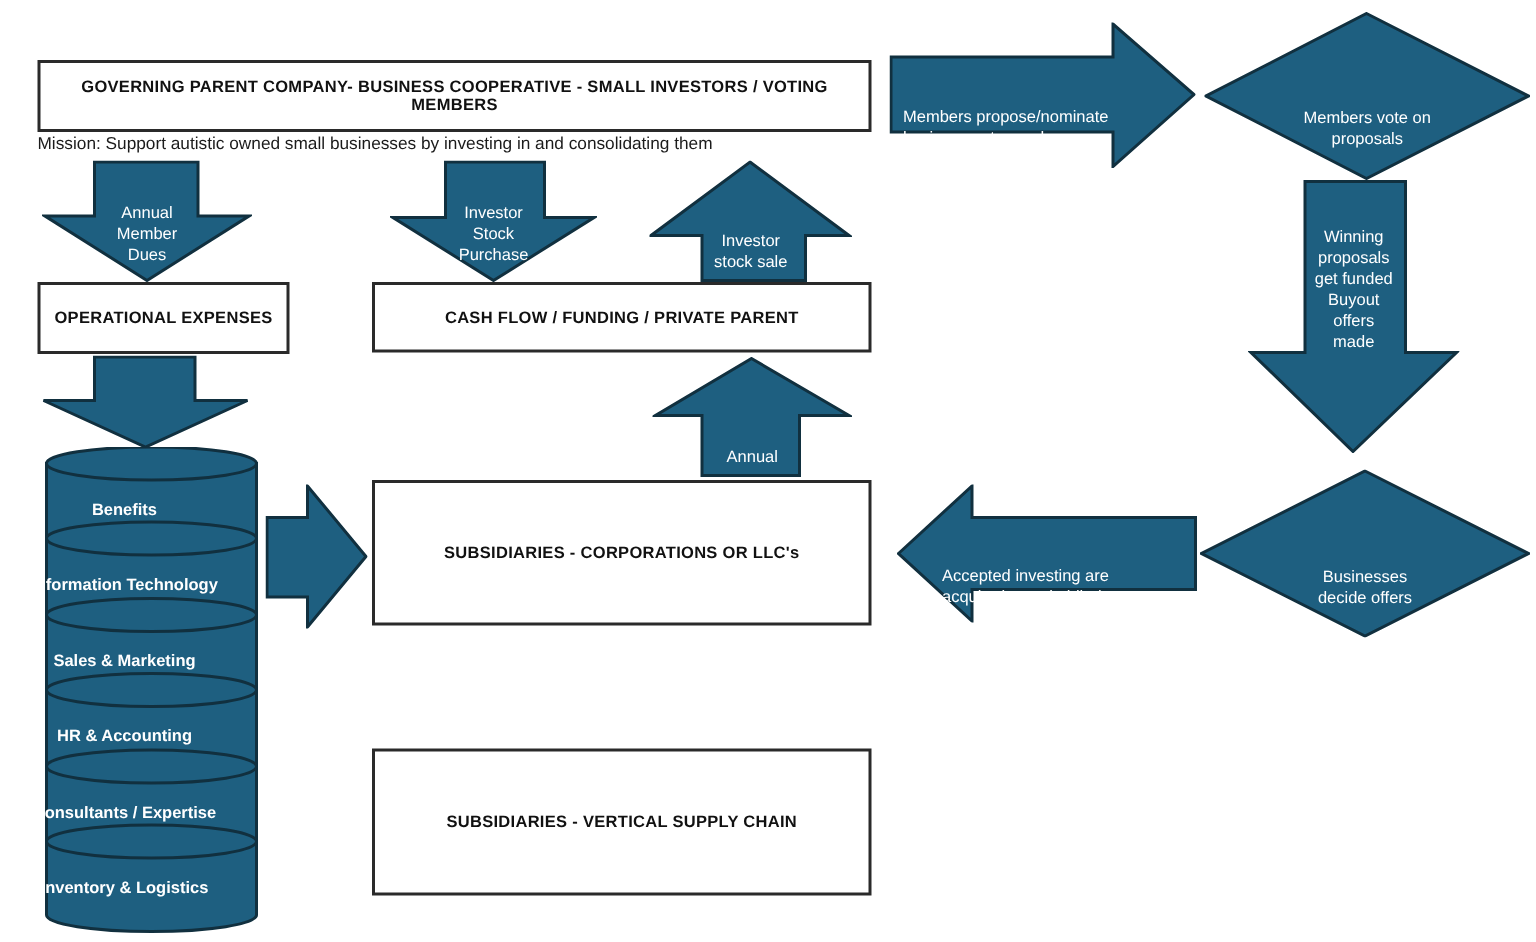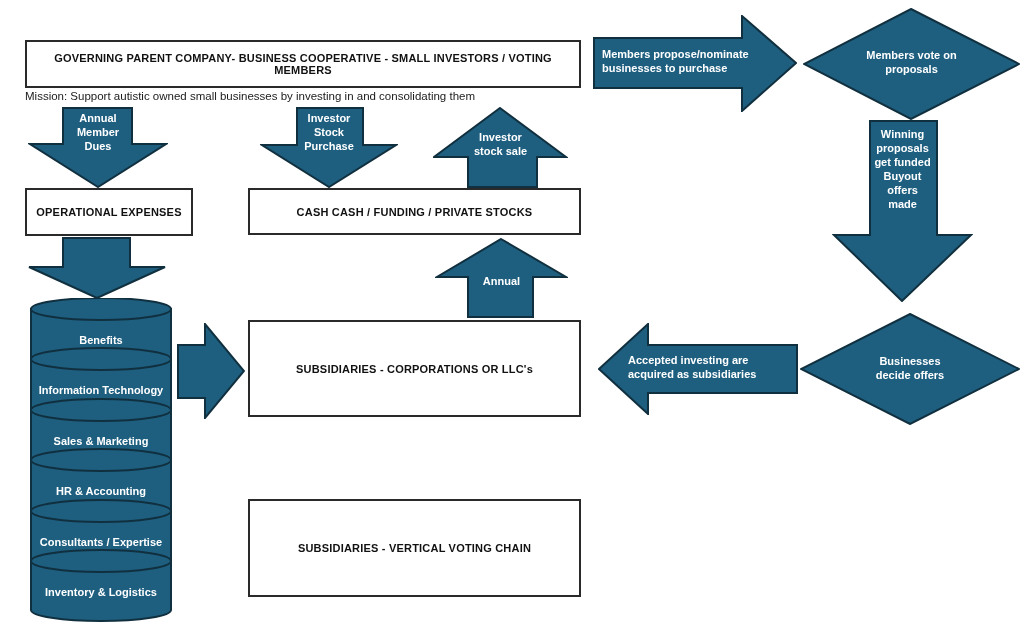--- a/index.html
+++ b/index.html
@@ -29,26 +29,26 @@
   }
   .shape{position:absolute;}
   .shape svg{position:absolute;left:0;top:0;width:100%;height:100%;display:block;}
   .shape polygon,.shape path,.shape ellipse{
     fill:var(--shape-fill,#1e5f80);
     stroke:var(--shape-stroke,#11303f);
     stroke-width:2;
   }
   .slbl{
     position:absolute;
-    color:#fff;font-weight:bold;font-size:11px;line-height:1.25;
-    text-align:center;white-space:pre-line;
+    color:#fff;font-weight:normal;font-size:11px;line-height:1.25;
+    text-align:center;white-space:pre-line;margin-top:24px;
   }
   .slbl.left{text-align:left;}
   .cyl-label{
-    position:absolute;left:30px;width:142px;height:40px;
+    position:absolute;left:12px;width:142px;height:40px;
     display:flex;align-items:center;justify-content:center;
     color:#fff;font-weight:bold;font-size:11px;text-align:center;
   }
 </style>
 </head>
 <body>
 
 <div id="canvas">
 
   <div class="wbox" style="left:25px;top:40px;width:556px;height:48px">
@@ -116,38 +116,38 @@
 
   <div class="shape" style="left:433px;top:107px;width:135px;height:81px">
     <svg viewBox="0 0 135 81">
       <polygon points="67,1 133,50 104,50 104,80 35,80 35,50 1,50"></polygon>
     </svg>
     <div class="slbl" style="left:0;right:0;top:24px">Investor
 stock sale</div>
   </div>
 
   <div class="wbox" style="left:248px;top:188px;width:333px;height:47px">
-    <span class="bt">CASH CASH / FUNDING / PRIVATE STOCKS</span>
+    <span class="bt">CASH FLOW / FUNDING / PRIVATE PARENT</span>
   </div>
 
 
   <div class="shape" style="left:435px;top:238px;width:133px;height:80px">
     <svg viewBox="0 0 133 80">
       <polygon points="66,1 131,39 98,39 98,79 33,79 33,39 2,39"></polygon>
     </svg>
     <div class="slbl" style="left:0;right:0;top:37px">Annual</div>
   </div>
 
   <div class="wbox" style="left:248px;top:320px;width:333px;height:97px">
     <span class="bt">SUBSIDIARIES - CORPORATIONS OR LLC's</span>
   </div>
 
 
   <div class="wbox" style="left:248px;top:499px;width:333px;height:98px">
-    <span class="bt">SUBSIDIARIES - VERTICAL VOTING CHAIN</span>
+    <span class="bt">SUBSIDIARIES - VERTICAL SUPPLY CHAIN</span>
   </div>
 
   <div class="shape" style="left:593px;top:15px;width:204px;height:97px">
     <svg viewBox="0 0 204 97">
       <polygon points="1,23 149,23 149,1 203,48 149,96 149,73 1,73"></polygon>
     </svg>
     <div class="slbl left" style="left:9px;top:33px;width:160px">Members propose/nominate
 businesses to purchase</div>
   </div>
 

